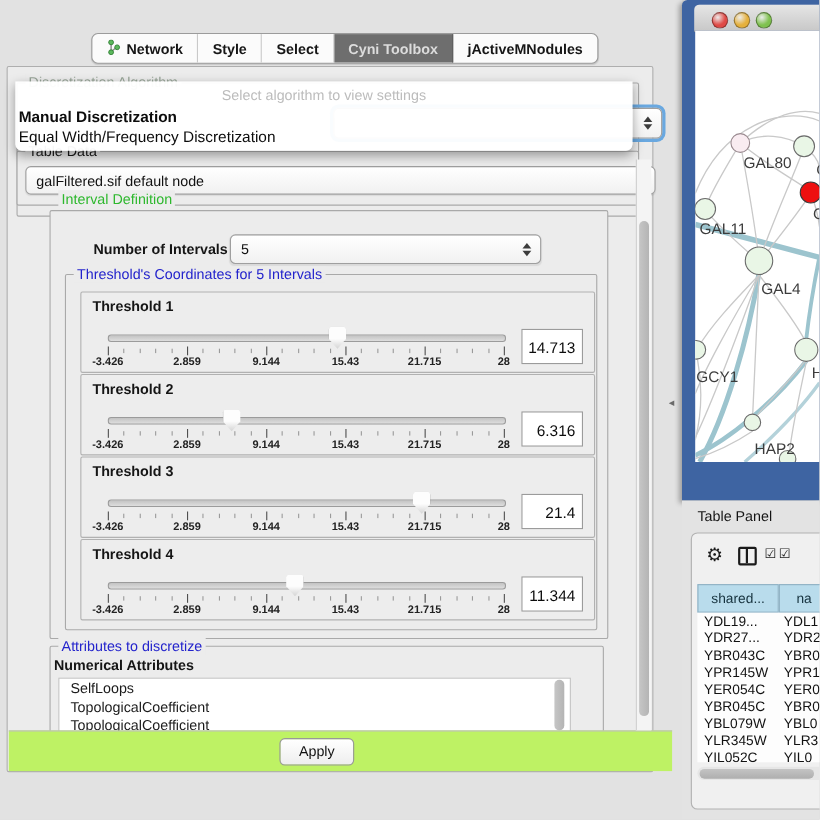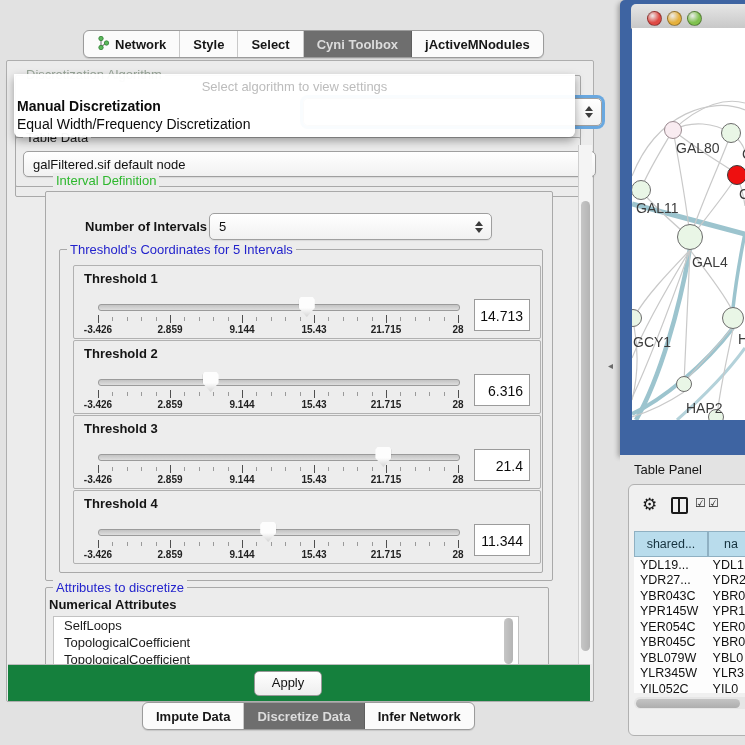--- a/index.html
+++ b/index.html
@@ -66,21 +66,21 @@
   .thr-value{position:absolute;left:400px;top:33px;width:56px;height:32px;background:#fff;
     border:1px solid #9b9b9b;font-size:14px;color:#0c0c0c;text-align:right;
     line-height:32px;padding-right:6px;box-sizing:border-box;}
 
   
   #attr-list{left:52px;top:616px;width:464px;height:48px;background:#fff;border:1px solid #c2c2c2;
     overflow:hidden;}
   .attr-item{font-size:13px;color:#1b1b1b;padding-left:10px;line-height:17px;white-space:nowrap;}
   .vscroll-thumb{position:absolute;background:linear-gradient(90deg,#c6c6c6,#b4b4b4);border-radius:5px;}
 
-  #apply-strip{left:7px;top:664px;width:584px;height:36px;background:#15803d;border-top:1px solid #bdbdbd;}
+  #apply-strip{left:7px;top:664px;width:584px;height:36px;background:#bef264;border-top:1px solid #bdbdbd;padding-left:21px;}
   #apply-btn{position:absolute;left:246px;top:6px;width:66px;height:23px;background:linear-gradient(#ffffff,#eeeeee);
     border:1px solid #989898;border-radius:5px;font-size:13px;color:#111;text-align:center;line-height:22px;cursor:pointer;}
 
   
   #panel-scroll{left:578px;top:144px;width:13px;height:520px;background:#f4f4f4;border-left:1px solid #cfcfcf;}
   #panel-scroll .vscroll-thumb{left:2px;top:56px;width:9px;height:450px;}
 
   #divider-arrow{left:608px;top:360px;font-size:10px;color:#6a6a6a;}
 
   
@@ -361,33 +361,20 @@
 
       <div id="apply-strip" class="abs" style="left:1px;top:603px;width:582px;">
         <div id="apply-btn">Apply</div>
       </div>
 
       <div id="panel-scroll" class="abs" style="left:571px;top:84px;height:519px;">
         <div class="vscroll-thumb"></div>
       </div>
     </div>
 
-    <div class="abs" style="left:142px;top:702px;">
-      <div class="tab-pill" id="bottom-tabs">
-          <div class="tab">
-            <span>Impute Data</span>
-          </div>
-          <div class="tab sel">
-            <span>Discretize Data</span>
-          </div>
-          <div class="tab">
-            <span>Infer Network</span>
-          </div>
-        </div>
-    </div>
 
     <div id="divider-arrow" class="abs">◂</div>
   </div>
 
   <div id="net-frame" class="abs" style="background: rgb(62, 100, 162);">
     <div id="net-titlebar">
       <span class="light" style="left: 16px; background: radial-gradient(circle at 35% 30%, rgba(255, 255, 255, 0.533), rgb(223, 74, 69) 55%); border: 1px solid rgba(0, 0, 0, 0.35);" id="light-red"></span>
       <span class="light" style="left: 36px; background: radial-gradient(circle at 35% 30%, rgba(255, 255, 255, 0.533), rgb(229, 176, 60) 55%); border: 1px solid rgba(0, 0, 0, 0.35);" id="light-yellow"></span>
       <span class="light" style="left: 56px; background: radial-gradient(circle at 35% 30%, rgba(255, 255, 255, 0.533), rgb(127, 193, 78) 55%); border: 1px solid rgba(0, 0, 0, 0.35);" id="light-green"></span>
     </div>

